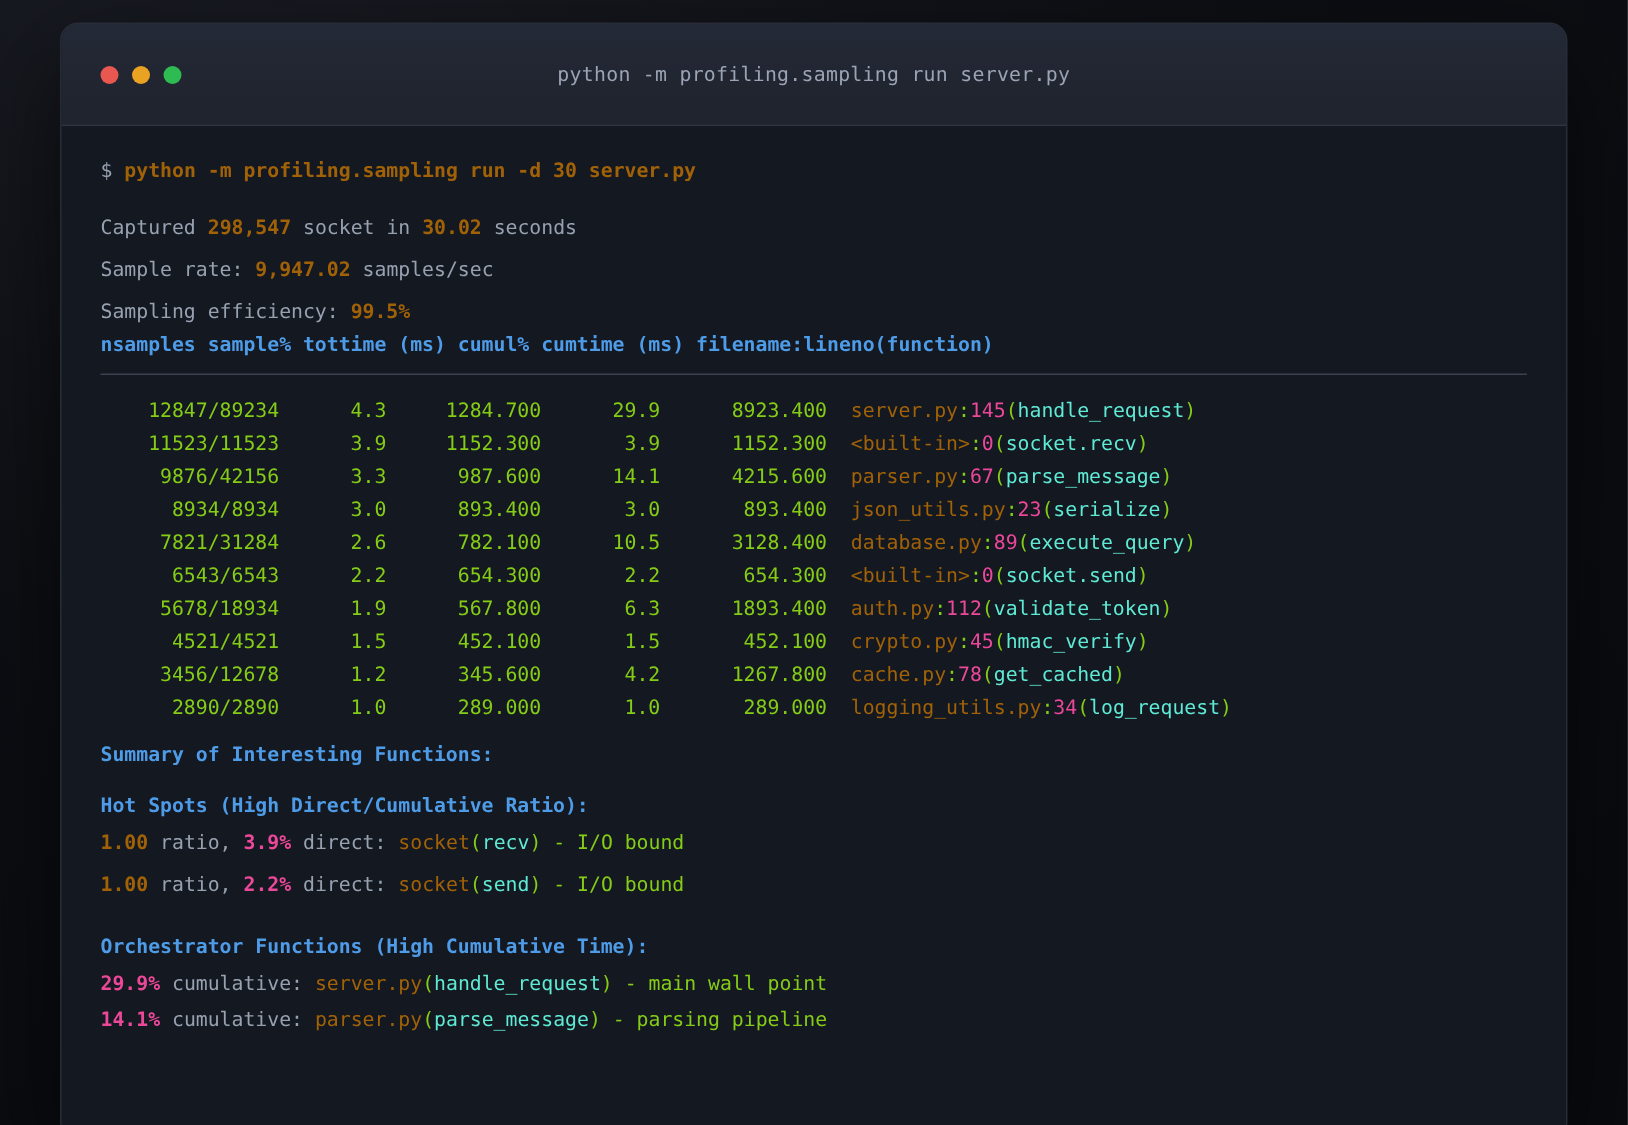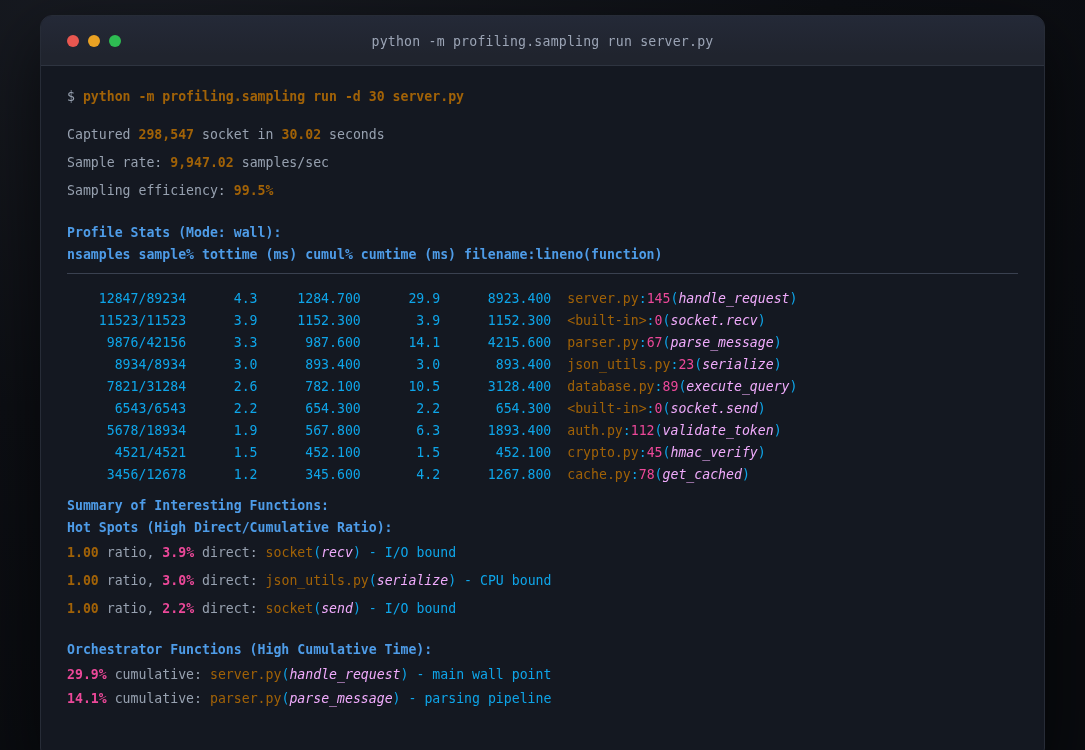--- a/index.html
+++ b/index.html
@@ -14,21 +14,21 @@
     position: absolute;
     left: 40px; top: 15px;
     width: 1005px; height: 745px;
     background: #141821;
     border: 1px solid #272c37;
     border-radius: 12px;
     box-shadow: 0 24px 70px rgba(0,0,0,.6);
     overflow: hidden;
   }
   .titlebar {
-    height: 50px;
+    height: 68px;
     background: linear-gradient(#242937, #20242e 80%);
     border-bottom: 1px solid #2e3440;
     display: flex; align-items: center; justify-content: center;
     position: relative;
   }
   .lights { position: absolute; left: 26px; top: 0; height: 100%; display: flex; align-items: center; gap: 9px; }
   .light { width: 12px; height: 12px; border-radius: 50%; border: none; padding: 0; cursor: pointer; }
   .light.red    { background: #e85750; }
   .light.yellow { background: #eaa223; }
   .light.green  { background: #2ebc52; }
@@ -39,35 +39,35 @@
     font-size: 13.2px;
     line-height: 22px;
     color: #97a1b0;
   }
   .line { white-space: pre-wrap; }
   .trow, .sum-item { white-space: pre; }
 
   .gray   { color: #97a1b0; }
   .green  { color: #a16207; }
   .orange { color: #ec4899; }
-  .blue   { color: #f0abfc; font-style: italic; }
-  .white  { color: #0ea5e9; }
+  .blue   { color: #5eead4; }
+  .white  { color: #84cc16; }
   .hblue  { color: #4e9ce8; font-weight: 700; }
   .b      { font-weight: 700; }
 
   .l-captured { margin-top: 16px; }
   .l-rate, .l-eff { margin-top: 6px; }
   .h-profile { margin-top: 20px; }
   .separator {
     margin: 7px 0 14px 0;
     border-top: 1px solid #3a4150;
     height: 0;
   }
   .h-summary { margin-top: 9px; }
-  .h-hotspots { margin-top: 0; }
+  .h-hotspots { margin-top: 12px; }
   #hot-spots-list .sum-item { margin-top: 6px; }
   #hot-spots-list .sum-item:first-child { margin-top: 3px; }
   #orchestrators-list .sum-item { margin-top: 2px; }
   #orchestrators-list .sum-item:first-child { margin-top: 3px; }
   .h-orch { margin-top: 19px; }
 </style>
 </head>
 <body>
 
 <div class="window">
@@ -83,42 +83,41 @@
   <div class="content">
 
     <div class="line"><span class="gray">$</span> <span class="green b">python -m profiling.sampling run -d 30 server.py</span></div>
 
     <div class="line l-captured"><span class="gray">Captured</span> <span class="green b">298,547</span> <span class="gray">socket in</span> <span class="green b">30.02</span> <span class="gray">seconds</span></div>
 
     <div class="line l-rate"><span class="gray">Sample rate:</span> <span class="green b">9,947.02</span> <span class="gray">samples/sec</span></div>
 
     <div class="line l-eff"><span class="gray">Sampling efficiency:</span> <span class="green b">99.5%</span></div>
 
-    <div class="line h-profile hblue">Profile Stats (Mode: wall):</div>
     <div class="line hblue">nsamples sample% tottime (ms) cumul% cumtime (ms) filename:lineno(function)</div>
     <div class="separator"></div>
 
     <div id="profile-stats-table">
         <div class="trow"><span class="white">    12847/89234      4.3     1284.700      29.9      8923.400  </span><span class="green">server.py</span><span class="white">:</span><span class="orange">145</span><span class="white">(</span><span class="blue">handle_request</span><span class="white">)</span></div>
         <div class="trow"><span class="white">    11523/11523      3.9     1152.300       3.9      1152.300  </span><span class="green">&lt;built-in&gt;</span><span class="white">:</span><span class="orange">0</span><span class="white">(</span><span class="blue">socket.recv</span><span class="white">)</span></div>
         <div class="trow"><span class="white">     9876/42156      3.3      987.600      14.1      4215.600  </span><span class="green">parser.py</span><span class="white">:</span><span class="orange">67</span><span class="white">(</span><span class="blue">parse_message</span><span class="white">)</span></div>
         <div class="trow"><span class="white">      8934/8934      3.0      893.400       3.0       893.400  </span><span class="green">json_utils.py</span><span class="white">:</span><span class="orange">23</span><span class="white">(</span><span class="blue">serialize</span><span class="white">)</span></div>
         <div class="trow"><span class="white">     7821/31284      2.6      782.100      10.5      3128.400  </span><span class="green">database.py</span><span class="white">:</span><span class="orange">89</span><span class="white">(</span><span class="blue">execute_query</span><span class="white">)</span></div>
         <div class="trow"><span class="white">      6543/6543      2.2      654.300       2.2       654.300  </span><span class="green">&lt;built-in&gt;</span><span class="white">:</span><span class="orange">0</span><span class="white">(</span><span class="blue">socket.send</span><span class="white">)</span></div>
         <div class="trow"><span class="white">     5678/18934      1.9      567.800       6.3      1893.400  </span><span class="green">auth.py</span><span class="white">:</span><span class="orange">112</span><span class="white">(</span><span class="blue">validate_token</span><span class="white">)</span></div>
         <div class="trow"><span class="white">      4521/4521      1.5      452.100       1.5       452.100  </span><span class="green">crypto.py</span><span class="white">:</span><span class="orange">45</span><span class="white">(</span><span class="blue">hmac_verify</span><span class="white">)</span></div>
         <div class="trow"><span class="white">     3456/12678      1.2      345.600       4.2      1267.800  </span><span class="green">cache.py</span><span class="white">:</span><span class="orange">78</span><span class="white">(</span><span class="blue">get_cached</span><span class="white">)</span></div>
+        <div class="trow"><span class="white">      2890/2890      1.0      289.000       1.0       289.000  </span><span class="green">logging_utils.py</span><span class="white">:</span><span class="orange">34</span><span class="white">(</span><span class="blue">log_request</span><span class="white">)</span></div>
       </div>
 
     <div class="line h-summary hblue">Summary of Interesting Functions:</div>
 
     <div class="line h-hotspots hblue">Hot Spots (High Direct/Cumulative Ratio):</div>
     <div id="hot-spots-list">
         <div class="sum-item"><span class="green b">1.00</span> <span class="gray">ratio,</span> <span class="orange b">3.9%</span> <span class="gray">direct:</span> <span class="green">socket</span><span class="white">(</span><span class="blue">recv</span><span class="white">)</span> <span class="white">- I/O bound</span></div>
-        <div class="sum-item"><span class="green b">1.00</span> <span class="gray">ratio,</span> <span class="orange b">3.0%</span> <span class="gray">direct:</span> <span class="green">json_utils.py</span><span class="white">(</span><span class="blue">serialize</span><span class="white">)</span> <span class="white">- CPU bound</span></div>
         <div class="sum-item"><span class="green b">1.00</span> <span class="gray">ratio,</span> <span class="orange b">2.2%</span> <span class="gray">direct:</span> <span class="green">socket</span><span class="white">(</span><span class="blue">send</span><span class="white">)</span> <span class="white">- I/O bound</span></div>
       </div>
 
     <div class="line h-orch hblue">Orchestrator Functions (High Cumulative Time):</div>
     <div id="orchestrators-list">
         <div class="sum-item"><span class="orange b">29.9%</span> <span class="gray">cumulative:</span> <span class="green">server.py</span><span class="white">(</span><span class="blue">handle_request</span><span class="white">)</span> <span class="white">- main wall point</span></div>
         <div class="sum-item"><span class="orange b">14.1%</span> <span class="gray">cumulative:</span> <span class="green">parser.py</span><span class="white">(</span><span class="blue">parse_message</span><span class="white">)</span> <span class="white">- parsing pipeline</span></div>
       </div>
 
   </div>

